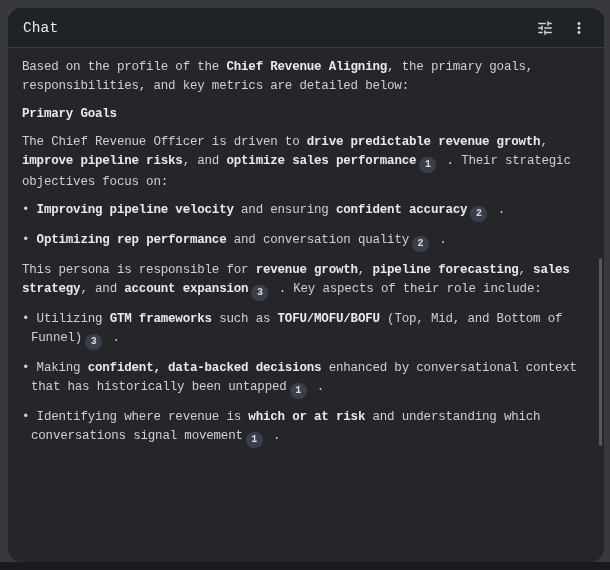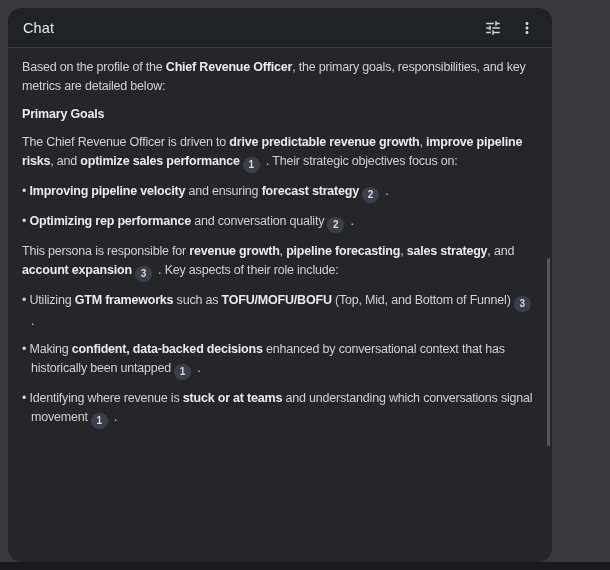--- a/index.html
+++ b/index.html
@@ -2,23 +2,23 @@
 <html><head>
 <meta charset="utf-8">
 <style>
   html,body{margin:0;padding:0;}
   body{
     width:610px;height:570px;overflow:hidden;position:relative;
     font-family:"Liberation Sans","DejaVu Sans",sans-serif;
     background:linear-gradient(to bottom,var(--page-bg) 0,var(--page-bg) 562px,var(--page-bottom-bg) 562px,var(--page-bottom-bg) 100%);
   }
   .card{
-    position:absolute;left:8px;top:8px;width:544px;height:554px;
+    position:absolute;left:8px;top:8px;width:596px;height:554px;
     background:var(--content-bg);border-radius:14px;overflow:hidden;
-    display:flex;flex-direction:column;
+    display:flex;flex-direction:column;font-family:Liberation Mono, monospace;
   }
   .header{
     height:40px;flex:0 0 40px;background:var(--header-bg);
     border-bottom:1px solid var(--divider);
     display:flex;align-items:center;padding:0 12px 0 15px;box-sizing:border-box;
   }
   .header-title{font-size:14.5px;color:#e8eaed;letter-spacing:.1px;}
   .header-spacer{flex:1;}
   .icon-btn{
     width:26px;height:26px;display:flex;align-items:center;justify-content:center;
@@ -67,25 +67,25 @@
     <button class="icon-btn">
       <span style="display:flex;">
         <svg viewBox="0 0 24 24" width="18" height="18" fill="#d3d5d8">
             <path d="M12 8c1.1 0 2-.9 2-2s-.9-2-2-2-2 .9-2 2 .9 2 2 2zm0 2c-1.1 0-2 .9-2 2s.9 2 2 2 2-.9 2-2-.9-2-2-2zm0 6c-1.1 0-2 .9-2 2s.9 2 2 2 2-.9 2-2-.9-2-2-2z"></path>
           </svg>
       </span>
     </button>
   </div>
   <div class="content">
     <div id="blocks">
-        <div class="block paragraph"><span>Based on the profile of the </span><span class="bold">Chief Revenue Officer</span><span>, the primary goals, responsibilities, and key metrics are detailed below:</span></div>
+        <div class="block paragraph"><span>Based on the profile of the </span><span class="bold">Chief Revenue Aligning</span><span>, the primary goals, responsibilities, and key metrics are detailed below:</span></div>
         <div class="block heading"><span class="bold">Primary Goals</span></div>
         <div class="block paragraph"><span>The Chief Revenue Officer is driven to </span><span class="bold">drive predictable revenue growth</span><span>, </span><span class="bold">improve pipeline risks</span><span>, and </span><span class="bold">optimize sales performance</span><span class="cite">1</span><span> . Their strategic objectives focus on:</span></div>
-        <div class="block bullet">• <span class="bold">Improving pipeline velocity</span><span> and ensuring </span><span class="bold">forecast strategy</span><span class="cite">2</span><span> .</span></div>
+        <div class="block bullet">• <span class="bold">Improving pipeline velocity</span><span> and ensuring </span><span class="bold">confident accuracy</span><span class="cite">2</span><span> .</span></div>
         <div class="block bullet">• <span class="bold">Optimizing rep performance</span><span> and conversation quality</span><span class="cite">2</span><span> .</span></div>
         <div class="block paragraph"><span>This persona is responsible for </span><span class="bold">revenue growth</span><span>, </span><span class="bold">pipeline forecasting</span><span>, </span><span class="bold">sales strategy</span><span>, and </span><span class="bold">account expansion</span><span class="cite">3</span><span> . Key aspects of their role include:</span></div>
         <div class="block bullet">• <span>Utilizing </span><span class="bold">GTM frameworks</span><span> such as </span><span class="bold">TOFU/MOFU/BOFU</span><span> (Top, Mid, and Bottom of Funnel)</span><span class="cite">3</span><span> .</span></div>
         <div class="block bullet">• <span>Making </span><span class="bold">confident, data-backed decisions</span><span> enhanced by conversational context that has historically been untapped</span><span class="cite">1</span><span> .</span></div>
-        <div class="block bullet">• <span>Identifying where revenue is </span><span class="bold">stuck or at teams</span><span> and understanding which conversations signal movement</span><span class="cite">1</span><span> .</span></div>
+        <div class="block bullet">• <span>Identifying where revenue is </span><span class="bold">which or at risk</span><span> and understanding which conversations signal movement</span><span class="cite">1</span><span> .</span></div>
       </div>
   </div>
   <div class="scroll-thumb"></div>
 </div>
 
 </body></html>

